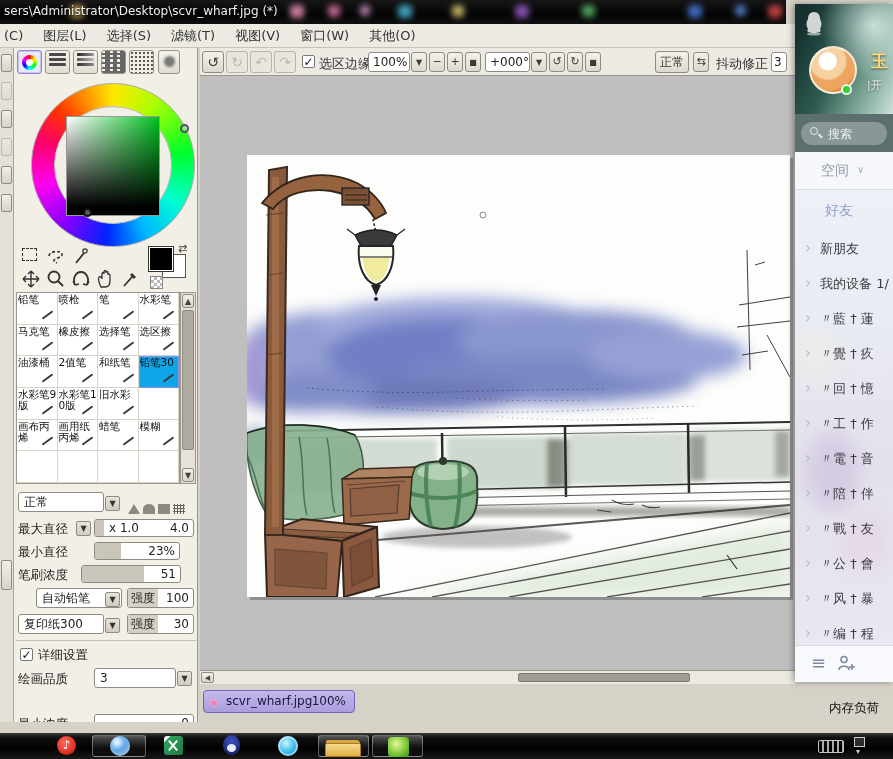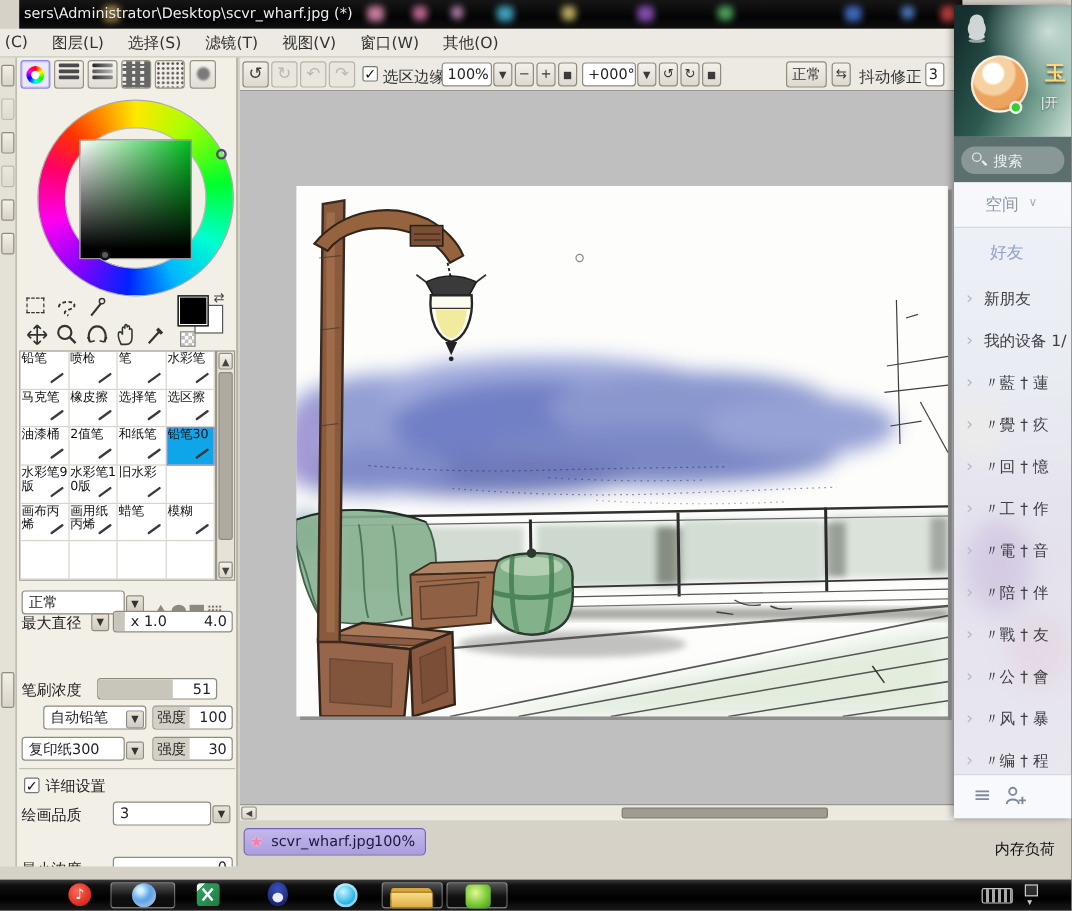--- a/index.html
+++ b/index.html
@@ -1,21 +1,21 @@
 <!DOCTYPE html>
 <html><head>
 <meta charset="utf-8">
 <style>
   html,body{margin:0;padding:0;background:#555;}
   *{box-sizing:border-box;font-family:"DejaVu Sans","Liberation Sans",sans-serif;}
   #screen{position:relative;width:893px;height:759px;overflow:hidden;background:#d6d2c8;}
   .abs{position:absolute;}
 
   
-  #titlebar{left:16px;top:0;width:786px;height:24px;background:linear-gradient(180deg,#161616,#040404 60%,#101010);overflow:hidden;}
+  #titlebar{left:0;top:0;width:786px;height:24px;background:linear-gradient(180deg,#161616,#040404 60%,#101010);overflow:hidden;}
   #titlebar .blob{position:absolute;top:5px;border-radius:4px;filter:blur(3px);opacity:.85;}
   #title-text{position:absolute;left:4px;top:4px;font-size:12px;color:#eee;white-space:nowrap;text-shadow:0 1px 2px #000;}
 
   
   #menubar{left:0;top:24px;width:795px;height:24px;background:#edeae3;border-bottom:1px solid #c6c2b6;color:#333;font-size:13px;display:flex;align-items:center;}
   .menu-item{padding:2px 10px;white-space:nowrap;}
   .menu-item:first-child{padding-left:4px;}
 
   
   #toolbar{left:200px;top:48px;width:595px;height:28px;background:#edeae3;border-bottom:1px solid #9a968a;}
@@ -363,27 +363,34 @@
       <span class="scroll-arrow" style="bottom:1px;"><span>▼</span></span>
     </div>
 
     <div class="srow" style="top:444px;">
       <span class="sdrop" style="left:4px;width:86px;">正常</span>
       <span class="darrow" style="left:91px;top:4px;"><span>▼</span></span>
       <span style="position:absolute;left:114px;top:7px;">
         <span class="shape-ic" style="clip-path:polygon(50% 0,100% 100%,0 100%);"></span><span class="shape-ic" style="border-radius:50% 50% 0 0;"></span><span class="shape-ic"></span><span class="shape-ic" style="background:radial-gradient(#6a665c 1px,transparent 1.2px);background-size:3px 3px;"></span>
       </span>
     </div>
-    <div class="srow" style="top:460px;padding-left:19px;">
+    <div class="srow" style="top:470px;padding-left:19px;">
       <span class="slabel">最大直径</span>
       <span class="darrow" style="left:62px;top:3px;"><span>▼</span></span>
       <span class="sbox" style="left:80px;width:100px;">
         <span class="sfill" style="width:9px;"></span>
         <span class="sval2">x 1.0</span>
         <span class="sval">4.0</span>
+      </span>
+    </div>
+    <div class="srow" style="top:493px;">
+      <span class="slabel">最小直径</span>
+      <span class="sbox" style="left:80px;width:86px;">
+        <span class="sfill" style="width:26px;"></span>
+        <span class="sval">23%</span>
       </span>
     </div>
     <div class="srow" style="top:516px;">
       <span class="slabel">笔刷浓度</span>
       <span class="sbox" style="left:67px;width:100px;">
         <span class="sfill" style="width:62px;"></span>
         <span class="sval">51</span>
       </span>
     </div>
     <div class="srow" style="top:540px;">

